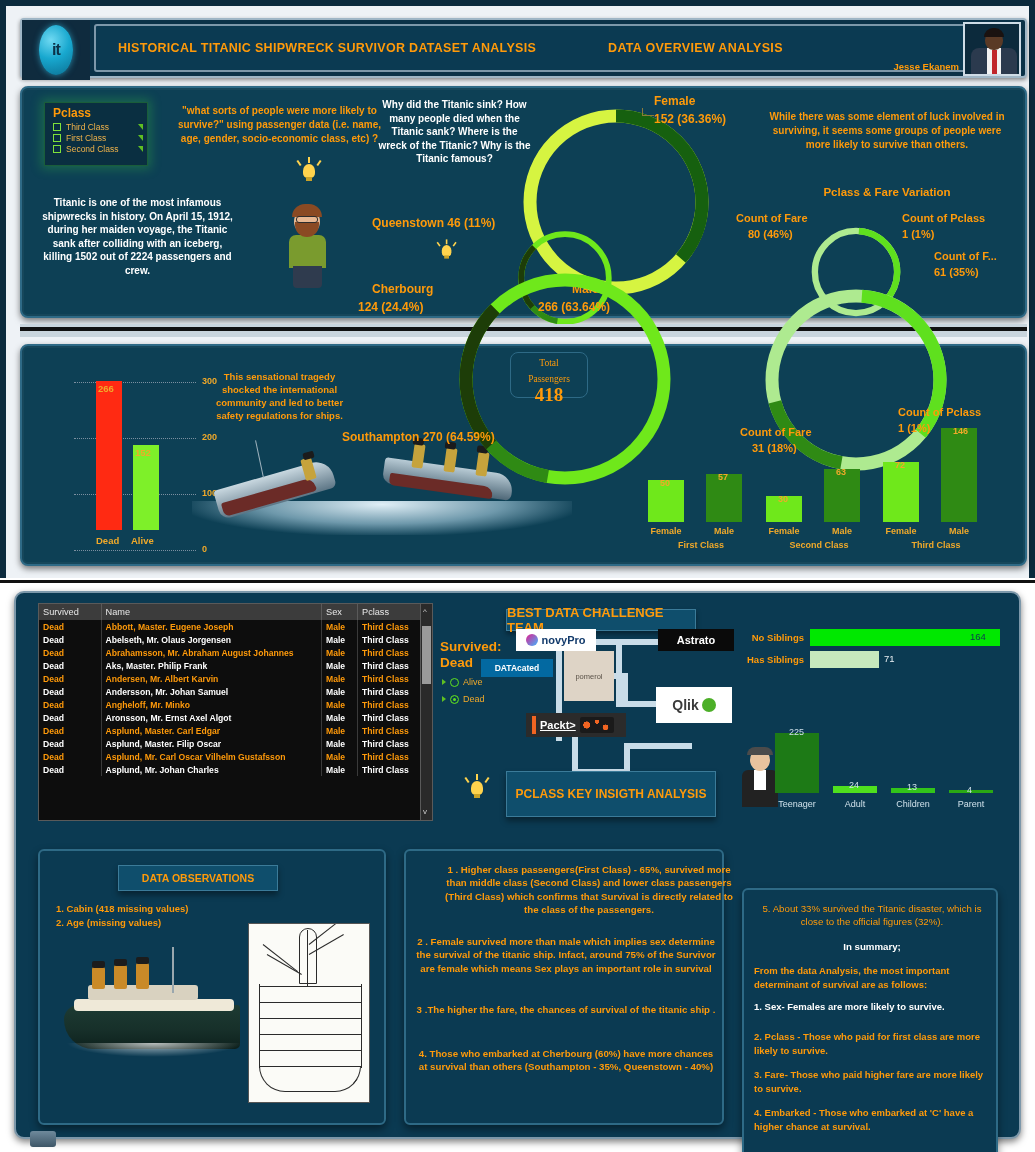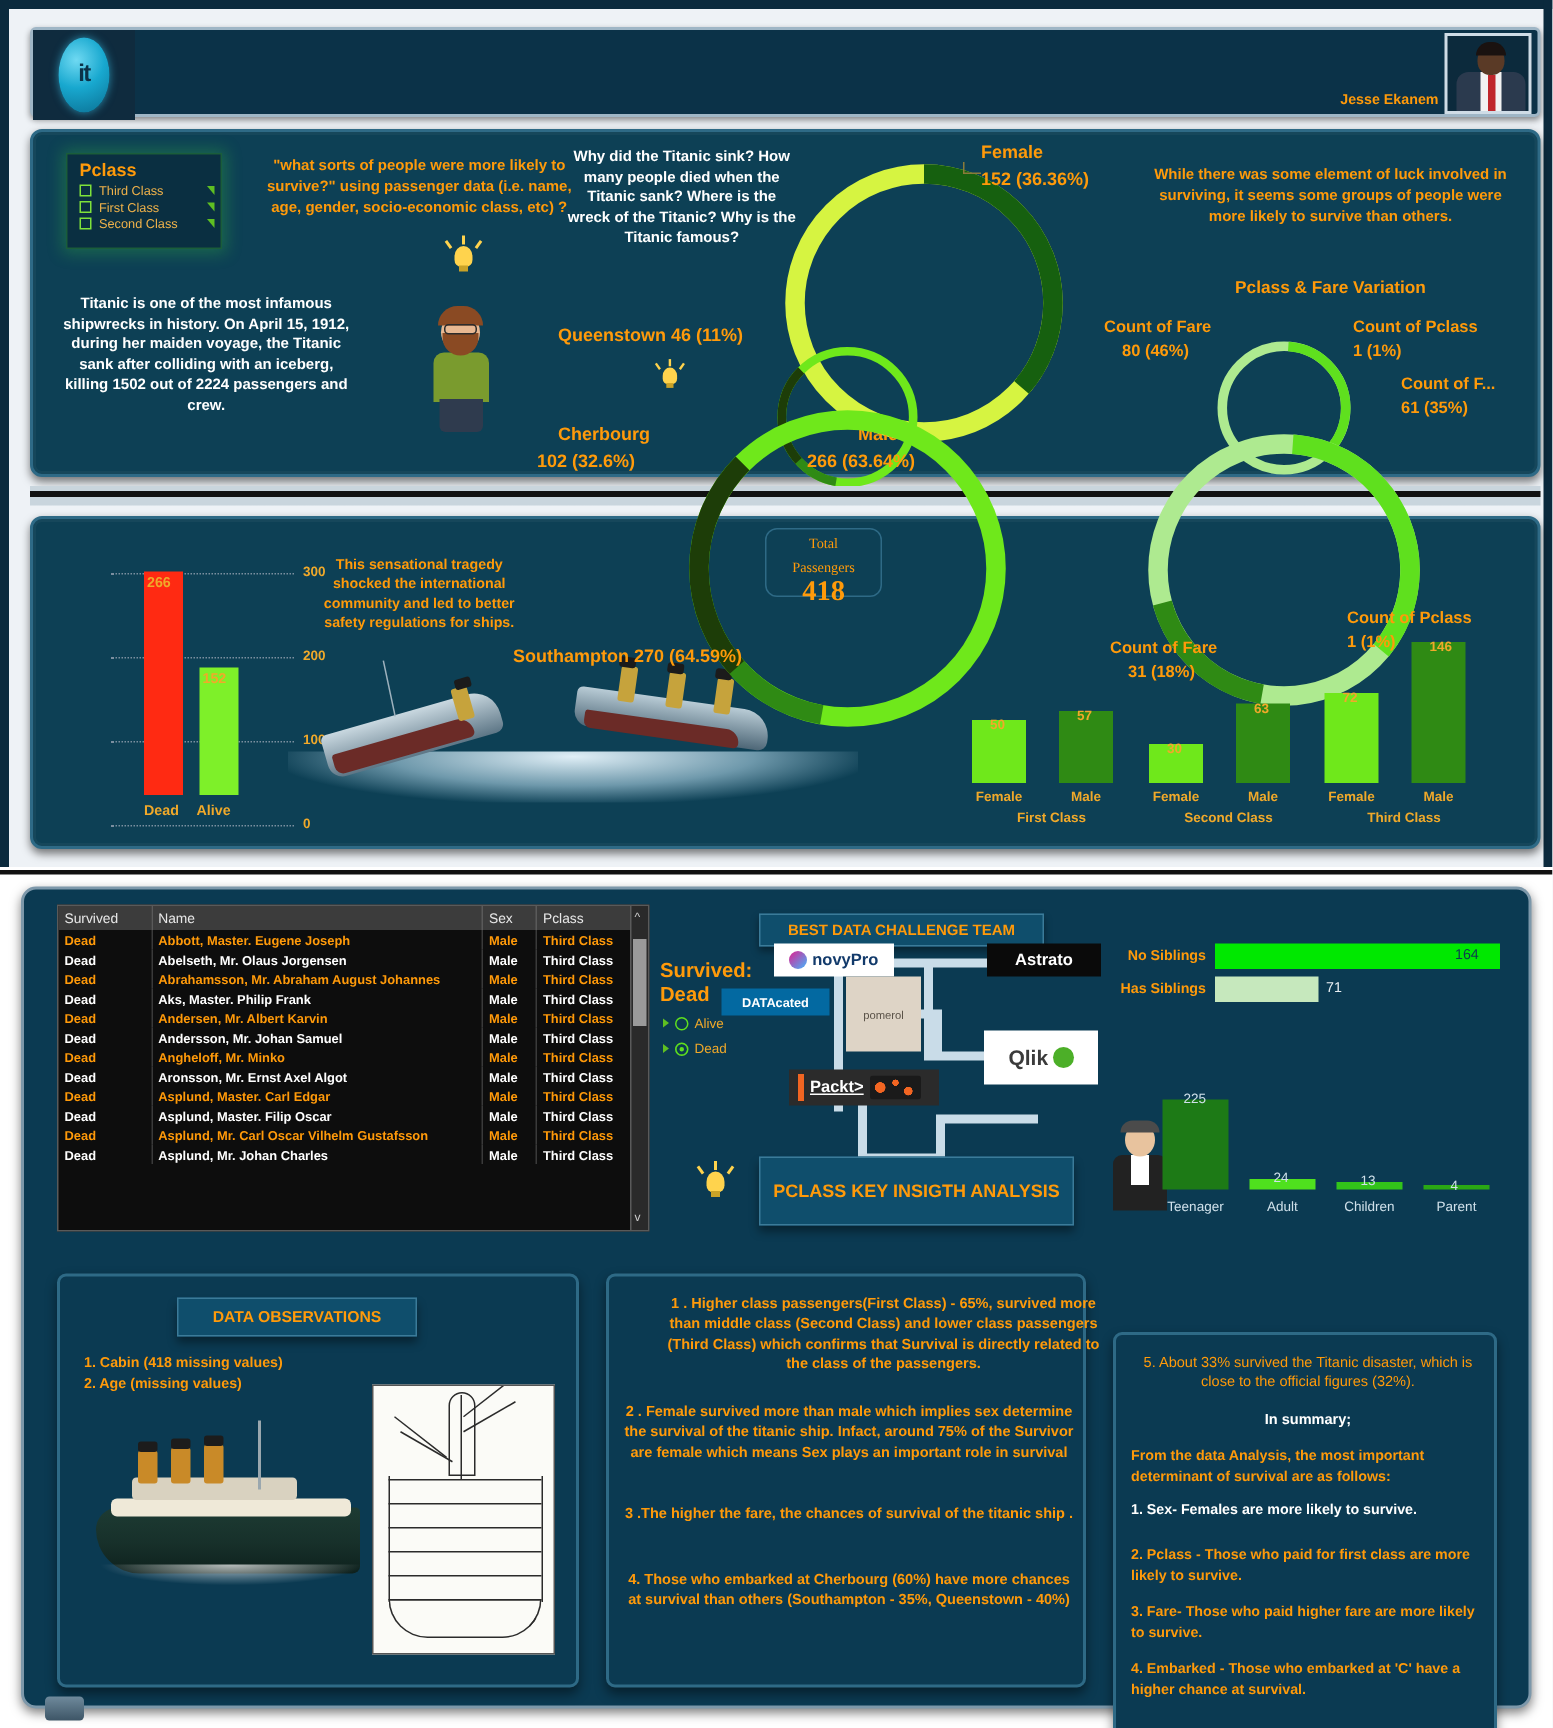--- a/index.html
+++ b/index.html
@@ -175,21 +175,21 @@
   .scrollbar {
     position:absolute; right:0; top:0; width:12px; height:100%;
     background:#2a2a2a; border-left:1px solid #5a5a5a;
   }
   .scrollbar .thumb { position:absolute; left:1px; top:22px; width:9px; height:58px; background:#9a9a9a;}
   .scrollbar .ar { position:absolute; left:2px; color:#cfcfcf; font-size:8px; }
 
   .challenge-ttl {
     position:absolute; left:490px; top:16px; width:190px; height:22px;
     background:#0f4e6c; border:1px solid #3b7b99;
-    color:#ff9a0a; font-weight:bold; font-size:10px;
+    color:#ff9a0a; font-weight:bold; font-size:13px;
     display:flex; align-items:center; justify-content:center;
     box-shadow:0 3px 5px rgba(0,0,0,.4);
   }
   .surv-lab { position:absolute; left:424px; top:46px; color:#ff9a0a; font-weight:bold; font-size:13.5px;}
   .surv-val { position:absolute; left:424px; top:62px; color:#ff9a0a; font-weight:bold; font-size:13.5px;}
   .surv-opt { position:absolute; left:426px; font-size:9px; color:#f0a92a; display:flex; align-items:center; gap:4px;}
   .tri { width:0;height:0;border-top:3px solid transparent;border-bottom:3px solid transparent;border-left:4px solid #5fbf22;}
   .radio { width:9px;height:9px;border-radius:50%;border:1.6px solid #5fe01e; }
   .radio.on { box-shadow:inset 0 0 0 2px #0b3a52, inset 0 0 0 5px #5fe01e; }
 
@@ -254,20 +254,24 @@
 </head>
 <body>
 
 <div class="stage">
 
   <div class="topapp">
 
     <div class="headerbar">
       <div class="hb-logo">
         <div class="ring">it</div>
+      </div>
+      <div class="hb-inner">
+        <div class="hb-title">HISTORICAL TITANIC SHIPWRECK SURVIVOR DATASET ANALYSIS</div>
+        <div class="hb-sub">DATA OVERVIEW ANALYSIS</div>
       </div>
       <div class="hb-author">Jesse Ekanem</div>
       <div class="hb-person">
         <div class="av-body"></div>
           <div class="av-shirt"></div>
           <div class="av-tie"></div>
         <div class="av-head"></div>
           <div class="av-hair"></div>
       </div>
     </div>
@@ -331,21 +335,21 @@
       <div class="lbl" style="left:632px;top:24px;">152 (36.36%)</div>
       <div class="leader" style="left:620px;top:20px;width:12px;height:8px;"></div>
 
       <svg class="ring-wrap" style="left:430px;top:140px;" width="226" height="100" viewBox="0 0 226 226">
         <circle cx="113" cy="113" r="99" fill="none" stroke="#6fe81b" stroke-width="13"></circle>
         <circle cx="113" cy="113" r="99" fill="none" stroke="#1d3d08" stroke-width="13" stroke-dasharray="152 470" stroke-dashoffset="0" transform="rotate(137 113 113)"></circle>
         <circle cx="113" cy="113" r="99" fill="none" stroke="#2f8a14" stroke-width="13" stroke-dasharray="66 556" stroke-dashoffset="0" transform="rotate(100 113 113)"></circle>
       </svg>
       <div class="lbl" style="left:350px;top:128px;">Queenstown 46 (11%)</div>
       <div class="lbl" style="left:350px;top:194px;">Cherbourg</div>
-      <div class="lbl" style="left:336px;top:212px;">102 (32.6%)</div>
+      <div class="lbl" style="left:336px;top:212px;">124 (24.4%)</div>
       <div class="lbl" style="left:550px;top:194px;">Male</div>
       <div class="lbl" style="left:516px;top:212px;">266 (63.64%)</div>
 
       <svg class="ring-wrap" style="left:736px;top:136px;" width="196" height="96" viewBox="0 0 196 196">
         <circle cx="98" cy="98" r="84" fill="none" stroke="#aeea90" stroke-width="13"></circle>
         <circle cx="98" cy="98" r="84" fill="none" stroke="#5fe01e" stroke-width="13" stroke-dasharray="184 344" stroke-dashoffset="0" transform="rotate(-86 98 98)"></circle>
       </svg>
       <div class="lbl small" style="left:714px;top:124px;">Count of Fare</div>
       <div class="lbl small" style="left:726px;top:140px;">80 (46%)</div>
       <div class="lbl small" style="left:880px;top:124px;">Count of Pclass</div>

